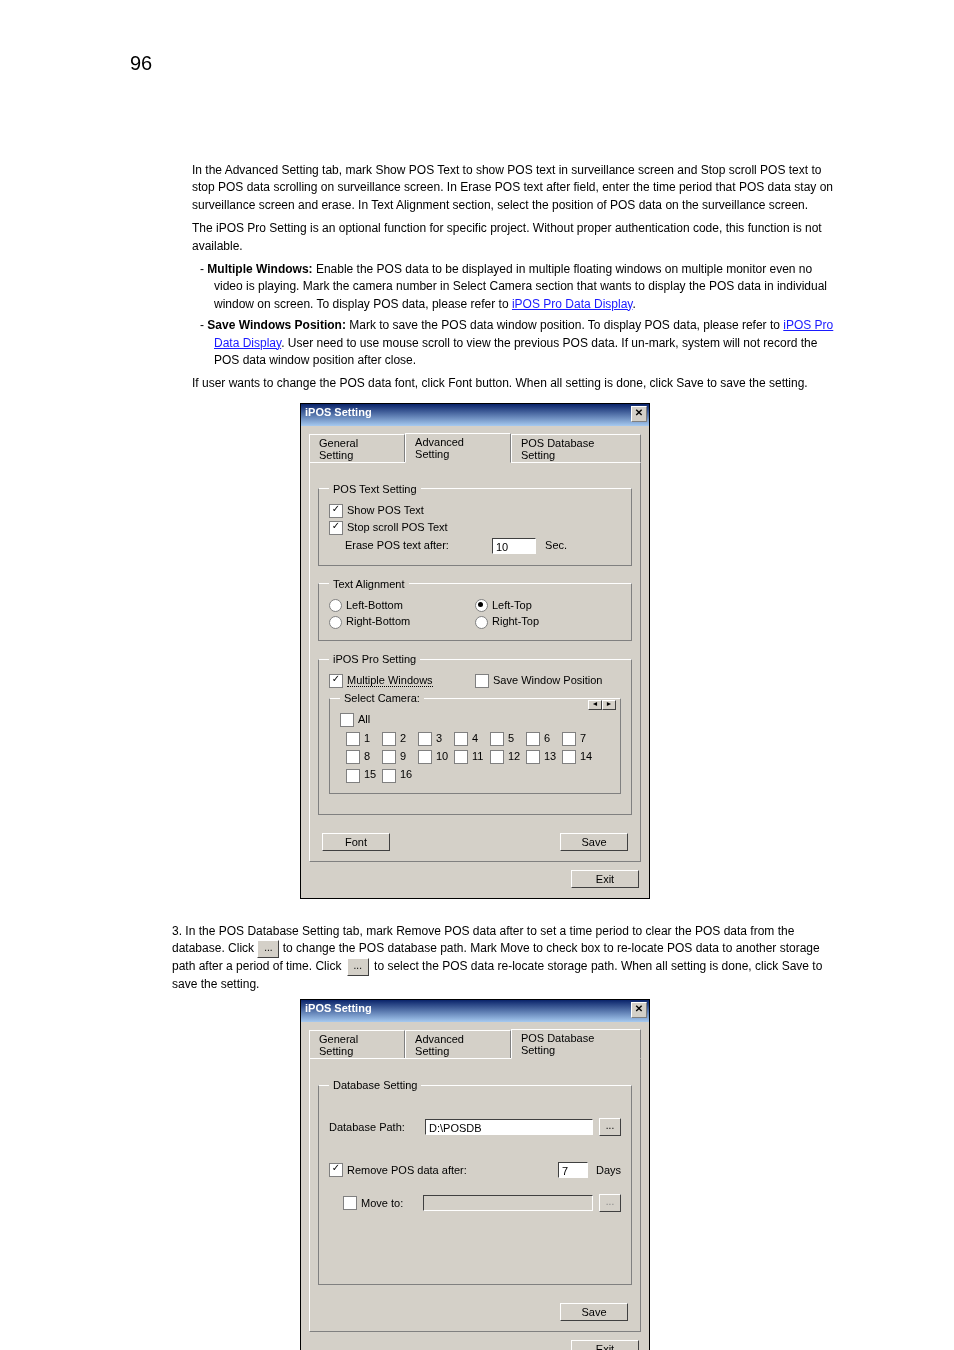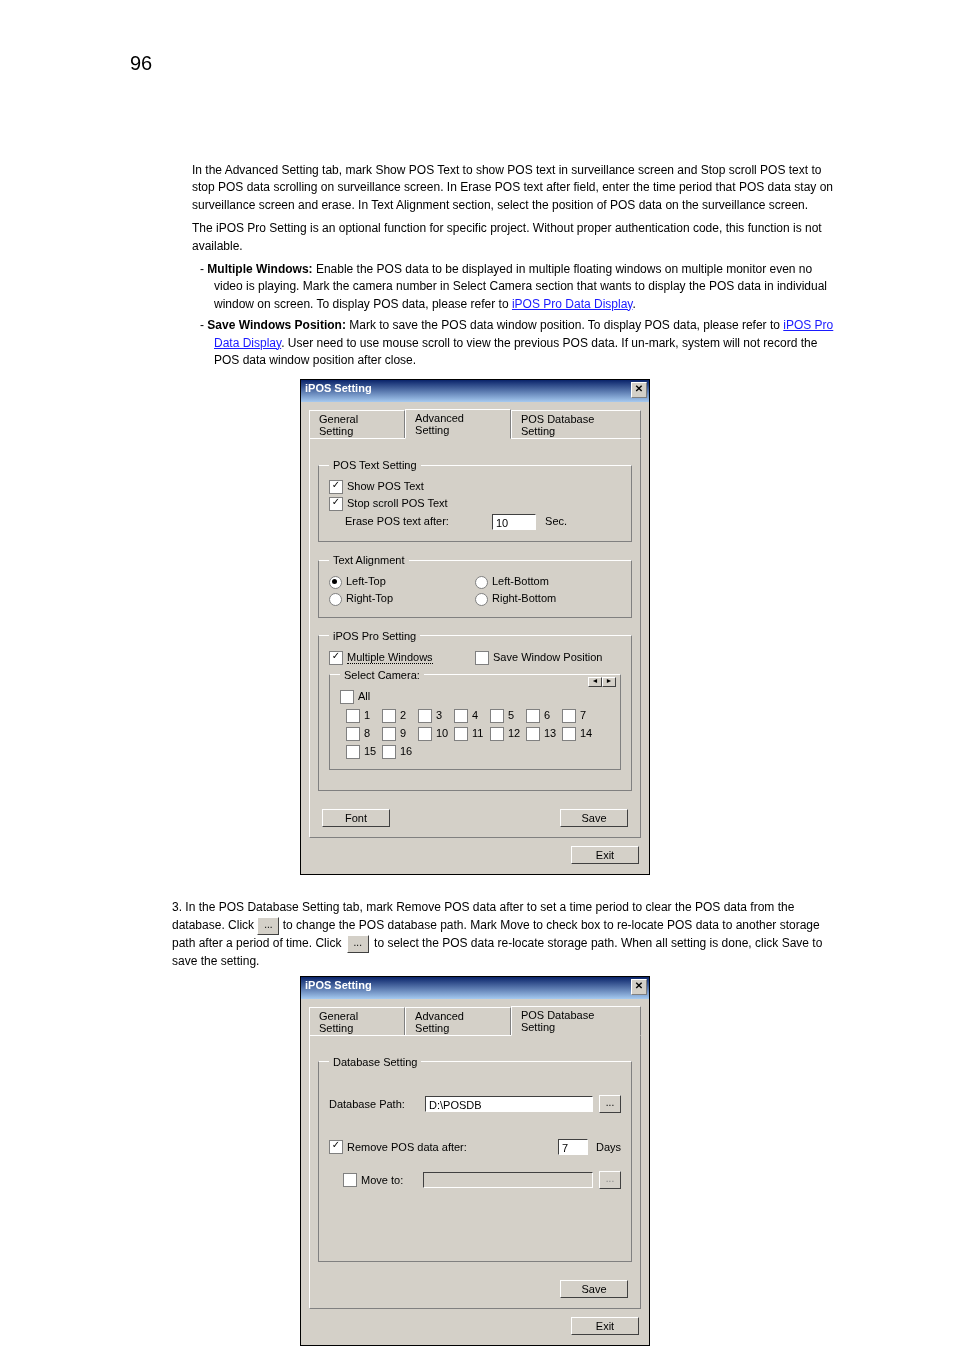--- a/index.html
+++ b/index.html
@@ -54,20 +54,21 @@
     <div class="smallgap"></div>
     <div>The iPOS Pro Setting is an optional function for specific project. Without proper authentication code, this function is not available.</div>
     <ul class="dash">
       <li>
         <span class="bold">Multiple Windows:</span><span> Enable the POS data to be displayed in multiple floating windows on multiple monitor even no video is playing. Mark the camera number in Select Camera section that wants to display the POS data in individual window on screen. To display POS data, please refer to </span><span class="link">iPOS Pro Data Display</span><span>.</span>
       </li>
       <li>
         <span class="bold">Save Windows Position:</span><span> Mark to save the POS data window position. To display POS data, please refer to </span><span class="link">iPOS Pro Data Display</span><span>. User need to use mouse scroll to view the previous POS data. If un-mark, system will not record the POS data window position after close.</span>
       </li>
     </ul>
+    <div>If user wants to change the POS data font, click Font button. When all setting is done, click Save to save the setting.</div>
   </div>
 
   <div class="dlg">
     <div class="titlebar">
       <span>iPOS Setting</span>
       <span class="closebtn">✕</span>
     </div>
     <div class="tabs">
       <div class="tabrow">
         <div class="tab">General Setting</div>
@@ -82,26 +83,26 @@
           <div class="row" style="padding-left:16px">
             <span>Erase POS text after:</span>
             <span class="field" style="width:44px;margin-left:40px">10</span>
             <span class="sec">Sec.</span>
           </div>
         </fieldset>
         <fieldset>
           <legend>Text Alignment</legend>
           <div style="display:flex">
             <div style="flex:1">
+              <div class="row"><span class="rad"></span><span>Left-Bottom</span></div>
+              <div class="row"><span class="rad"></span><span>Right-Bottom</span></div>
+            </div>
+            <div style="flex:1">
               <div class="row"><span class="rad sel"></span><span>Left-Top</span></div>
               <div class="row"><span class="rad"></span><span>Right-Top</span></div>
-            </div>
-            <div style="flex:1">
-              <div class="row"><span class="rad"></span><span>Left-Bottom</span></div>
-              <div class="row"><span class="rad"></span><span>Right-Bottom</span></div>
             </div>
           </div>
         </fieldset>
         <fieldset>
           <legend>iPOS Pro Setting</legend>
           <div class="row" style="display:flex">
             <div style="flex:1"><span class="chk ck"></span><span class="dotted">Multiple Windows</span></div>
             <div style="flex:1"><span class="chk"></span><span>Save Window Position</span></div>
           </div>
           <fieldset style="margin-top:4px;position:relative">

